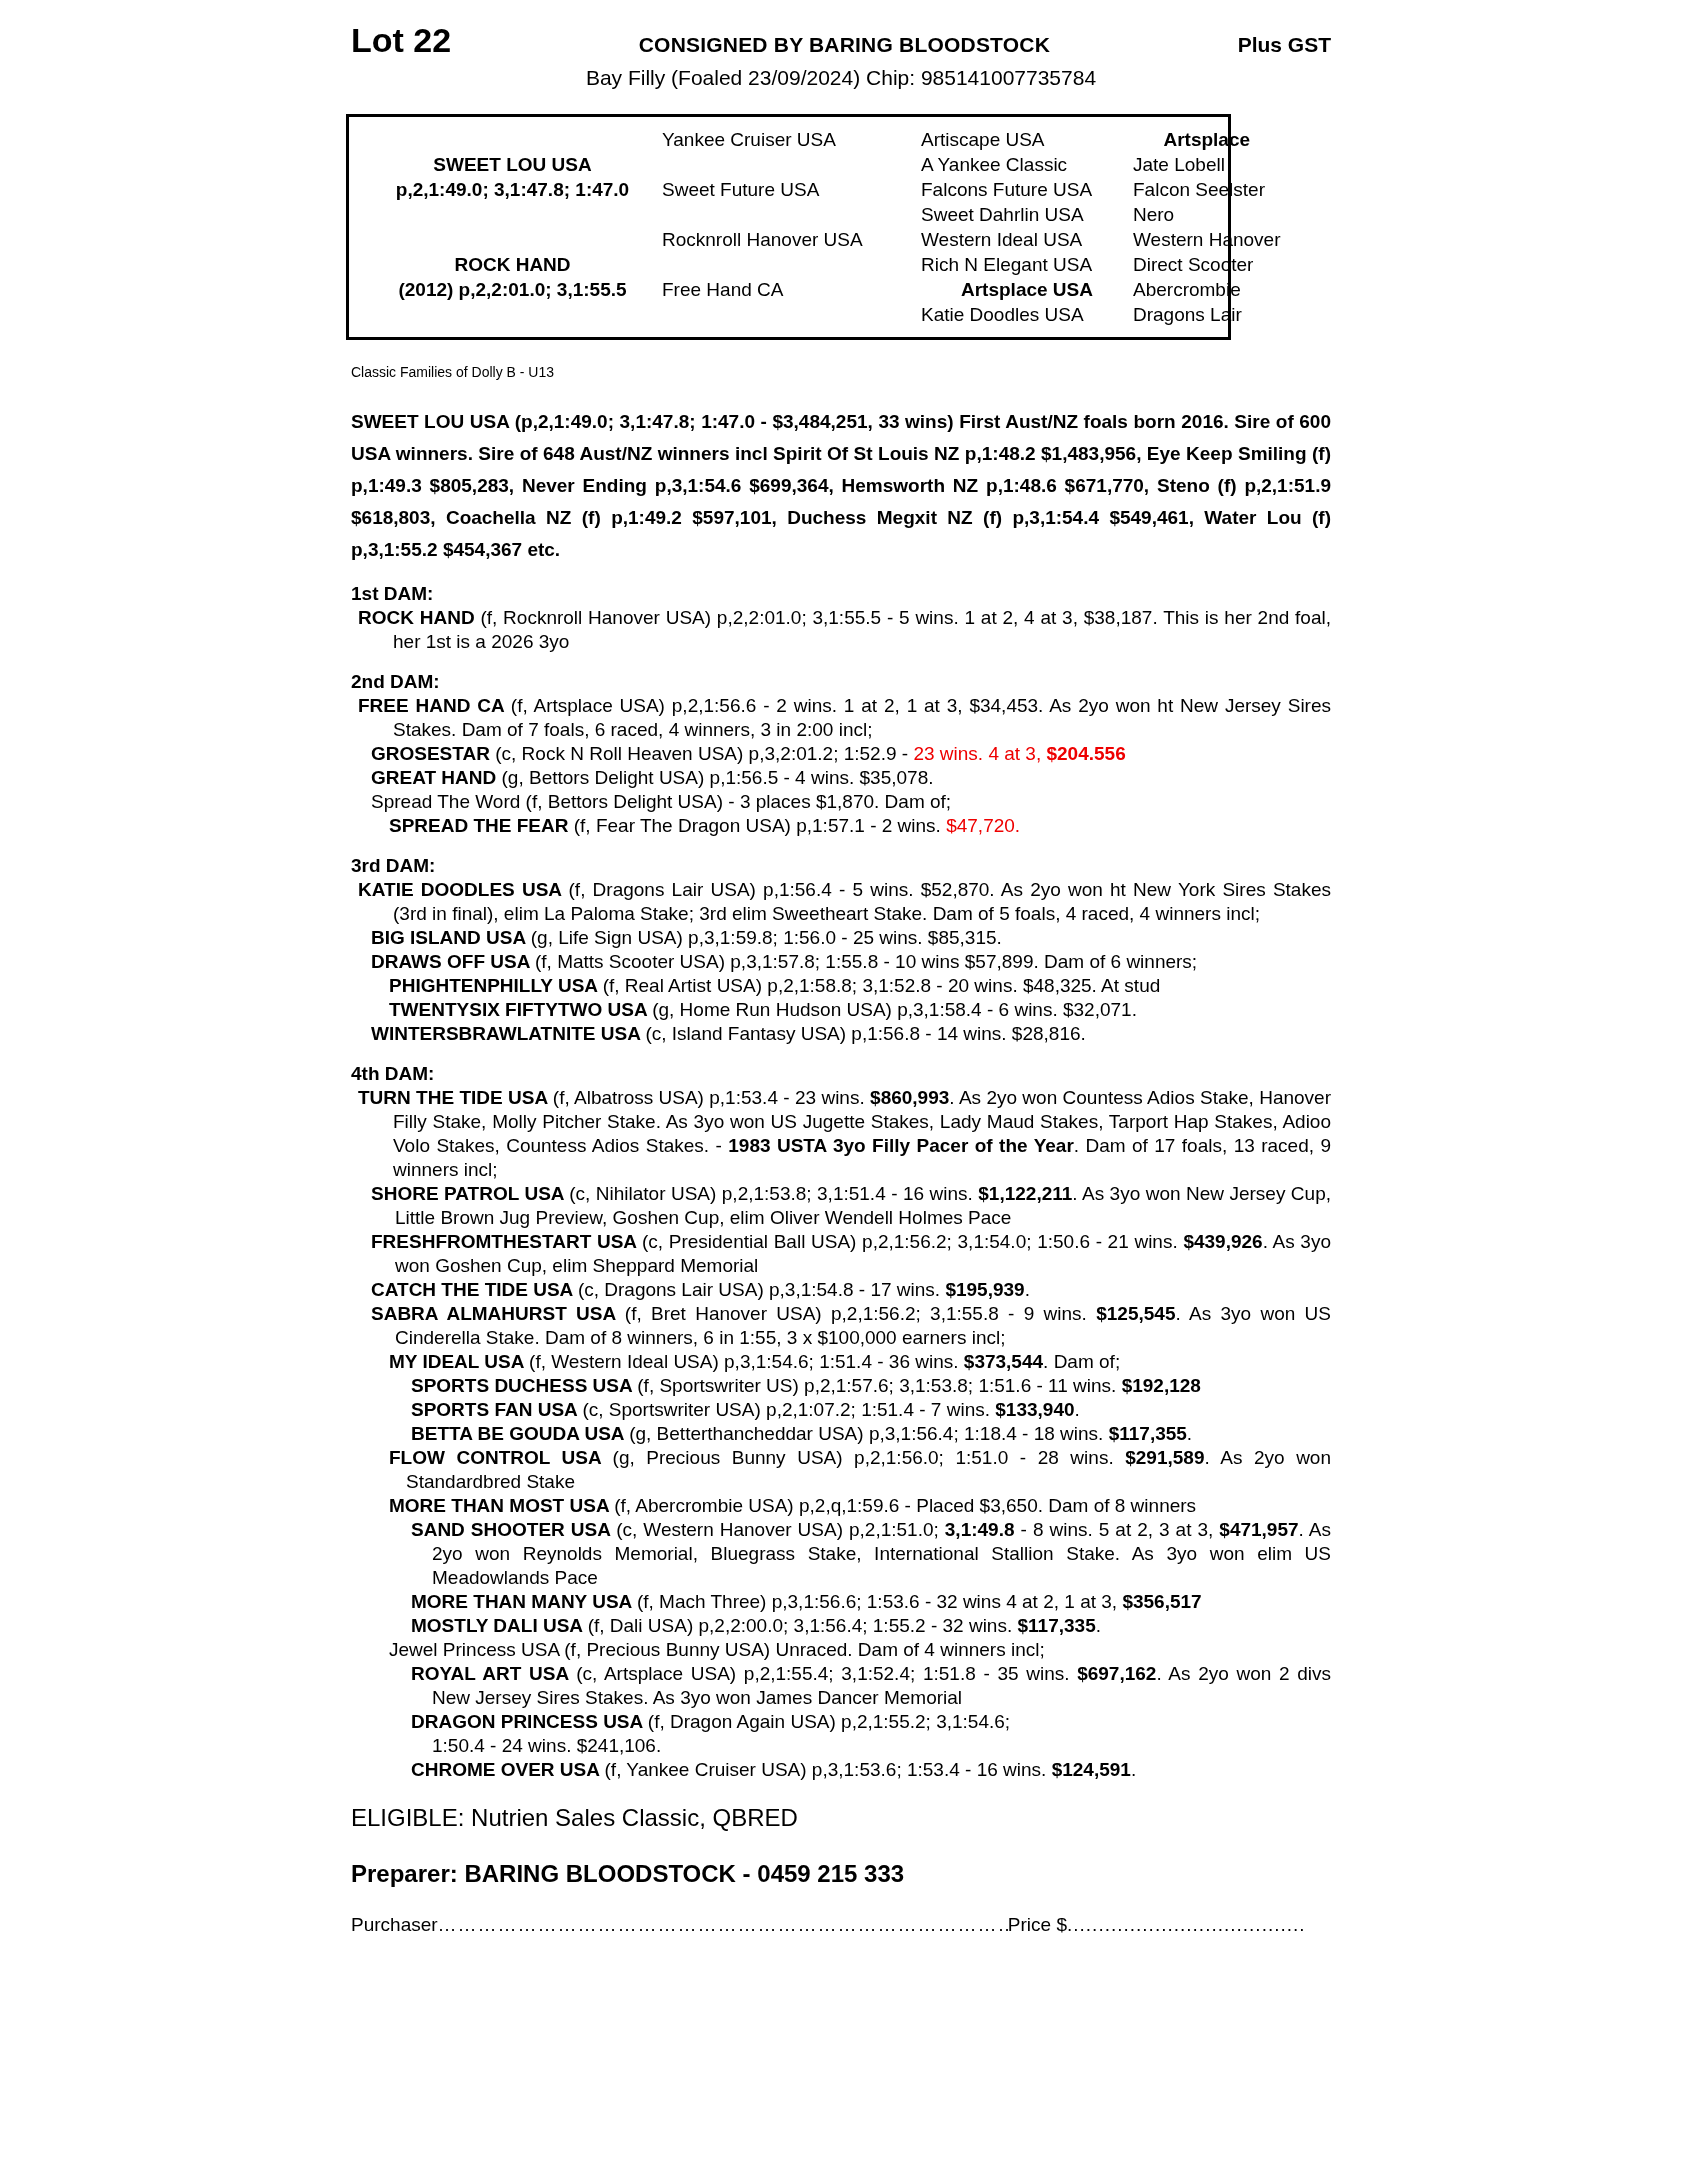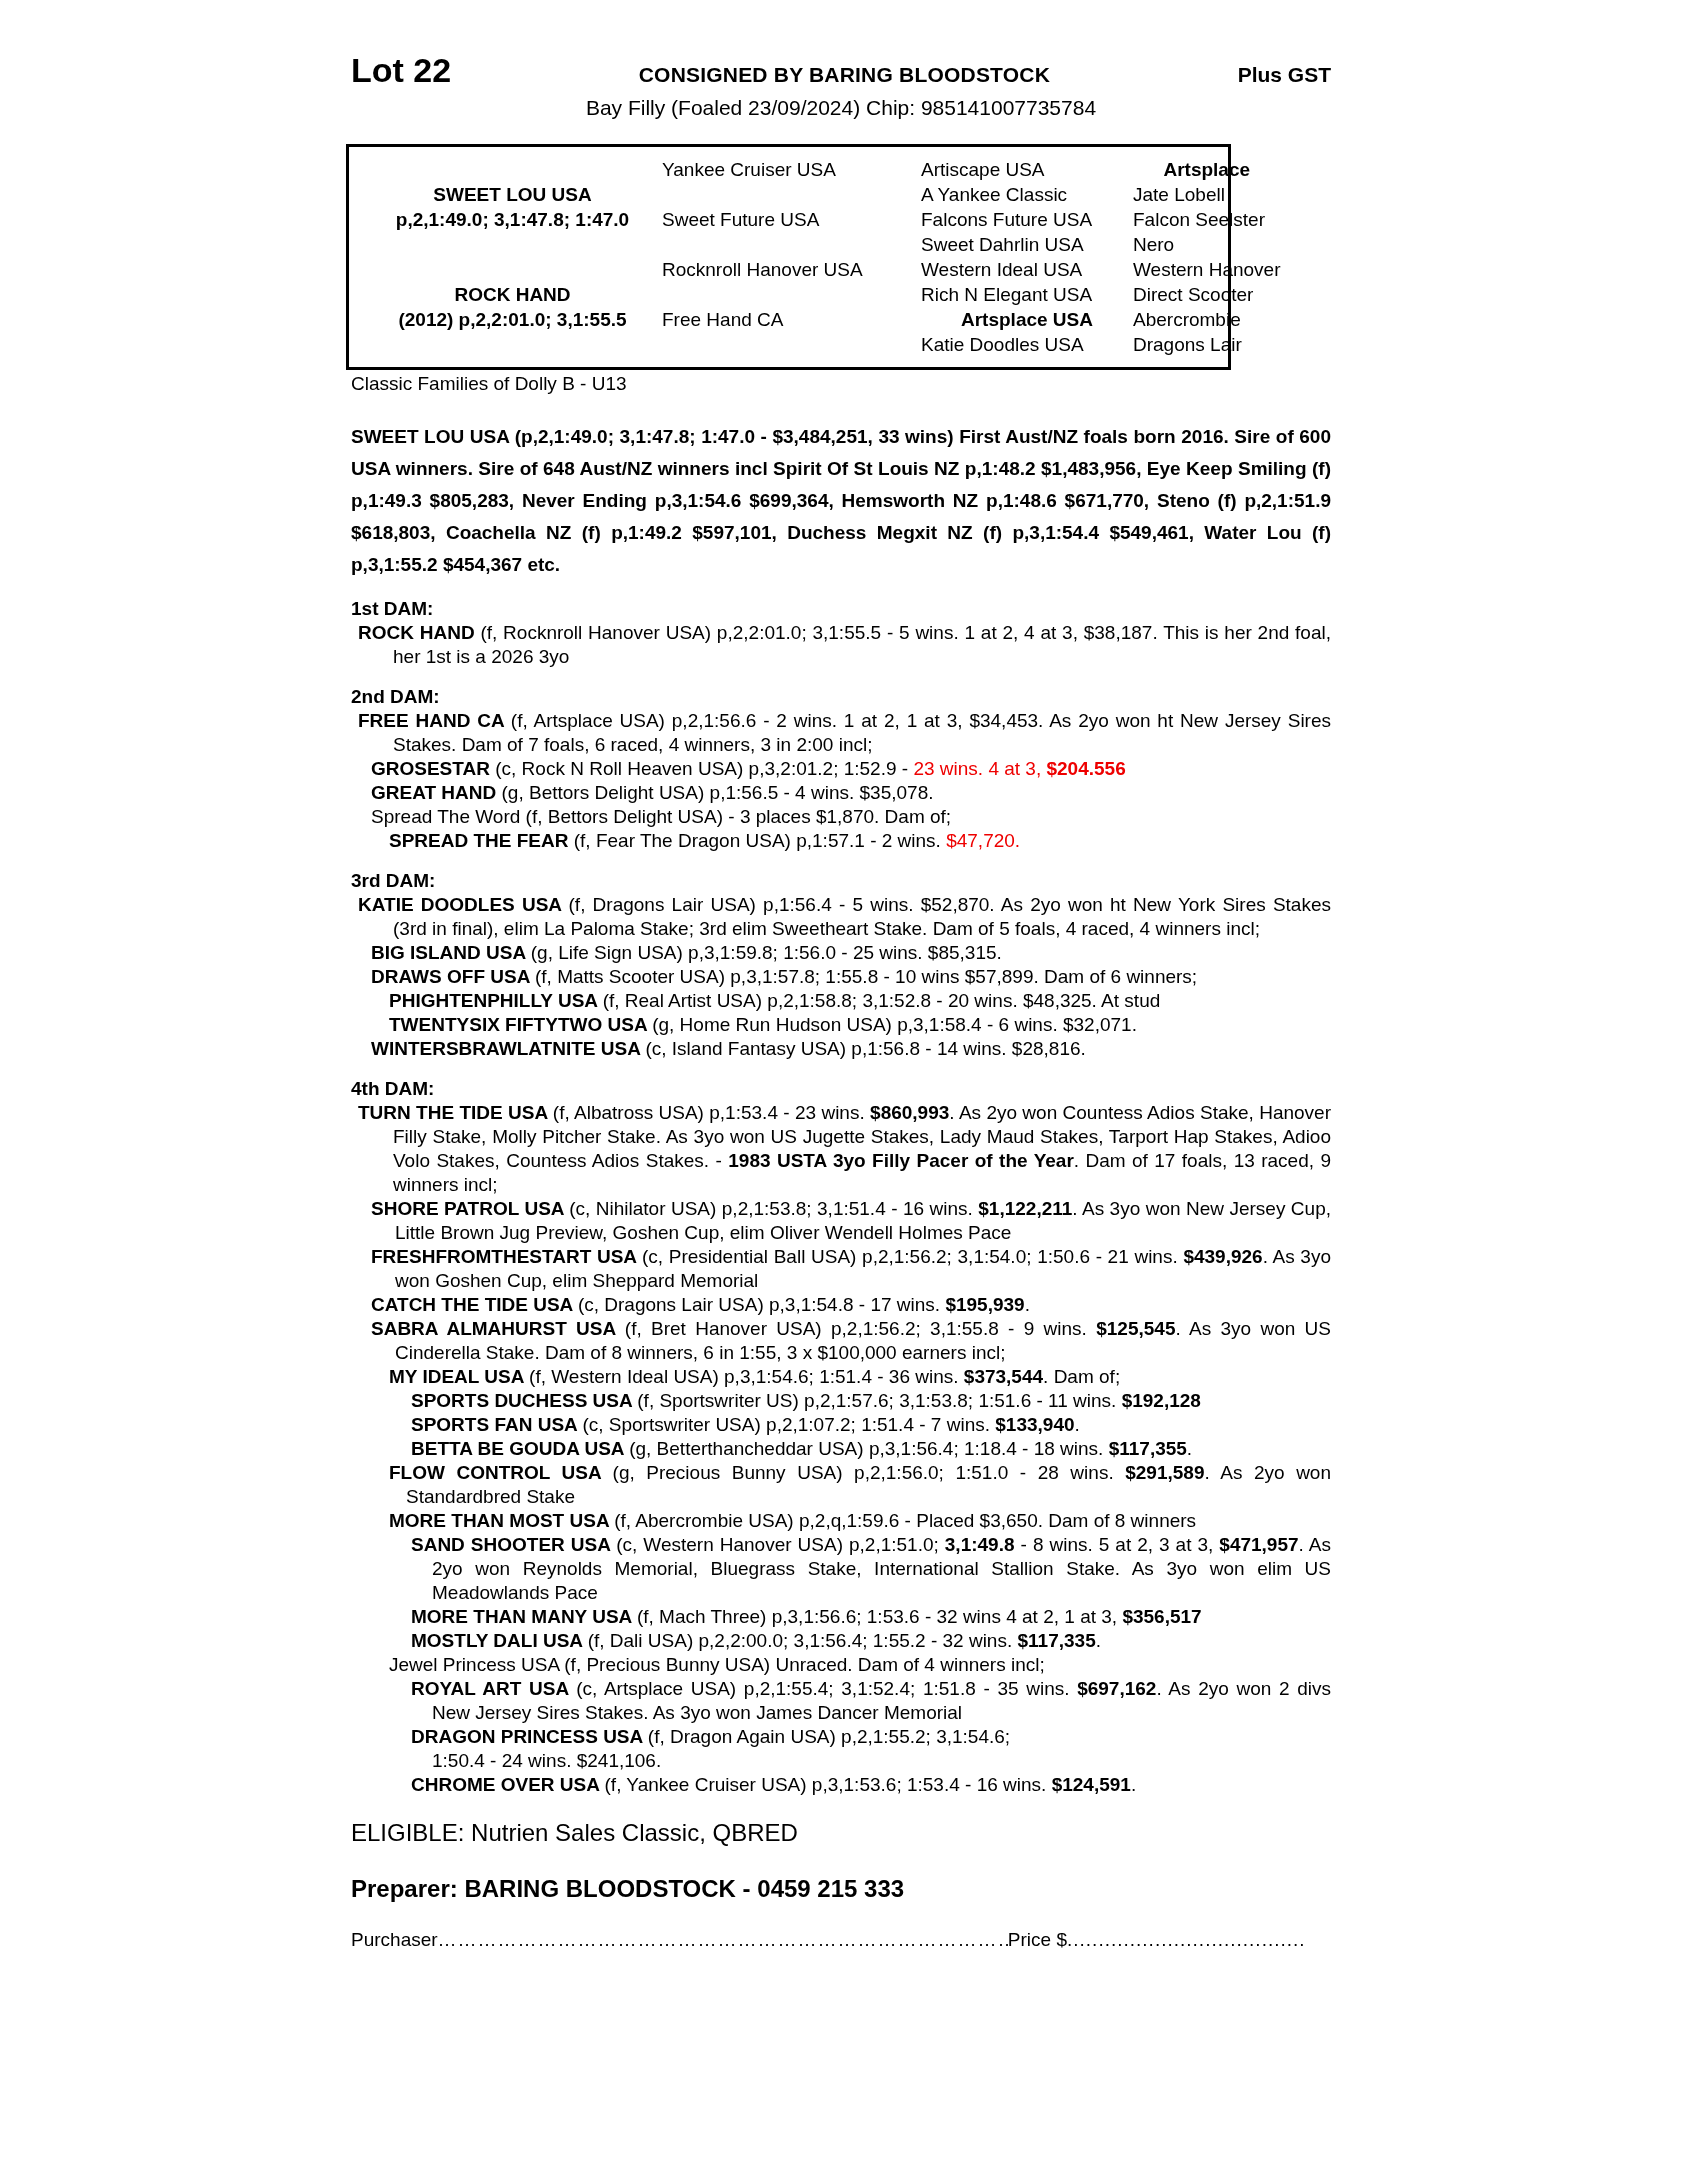--- a/index.html
+++ b/index.html
@@ -1,41 +1,41 @@
 <!DOCTYPE html>
 <html><head>
 <meta charset="utf-8">
 <style>
   html,body{margin:0;padding:0;background:#ffffff;}
   body{
     width:1683px;height:2178px;position:relative;
     font-family:"Liberation Sans", sans-serif;color:#000;
     -webkit-font-smoothing:antialiased;
   }
-  .content{margin-left:351px;width:980px;padding-top:51px;}
+  .content{margin-left:351px;width:980px;padding-top:21px;}
 
   
   .hdr{display:flex;justify-content:space-between;align-items:baseline;}
   .lot{font-size:34px;font-weight:bold;}
   .consigned{font-size:21px;font-weight:bold;letter-spacing:0.2px;}
   .gst{font-size:21px;font-weight:bold;}
   .subtitle{text-align:center;font-size:21px;margin-top:6px;}
 
   
   .pbox{
     margin-left:-5px;width:885px;box-sizing:border-box;
     border:3px solid #000;margin-top:24px;
     display:grid;grid-template-columns:299px 259px 212px 1fr;
     padding:10px 6px 10px 14px;
   }
   .pcell{height:25px;line-height:25px;font-size:19px;white-space:nowrap;overflow:visible;}
   .b{font-weight:bold;text-align:center;}
   .red{color:#ee0000;margin-top:13px;}
 
-  .family-line{margin-top:3px;font-size:19px;}
+  .family-line{margin-top:24px;font-size:14px;}
 
   .sire-para{
     margin:26px 0 0 0;font-size:19px;line-height:32px;
     font-weight:bold;text-align:justify;
   }
 
   
   #dam-sections{margin-top:14px;}
   .dam-h{font-weight:bold;font-size:19px;line-height:24px;margin-top:16px;}
   .entry{margin:0;font-size:19px;line-height:24px;text-align:justify;}

